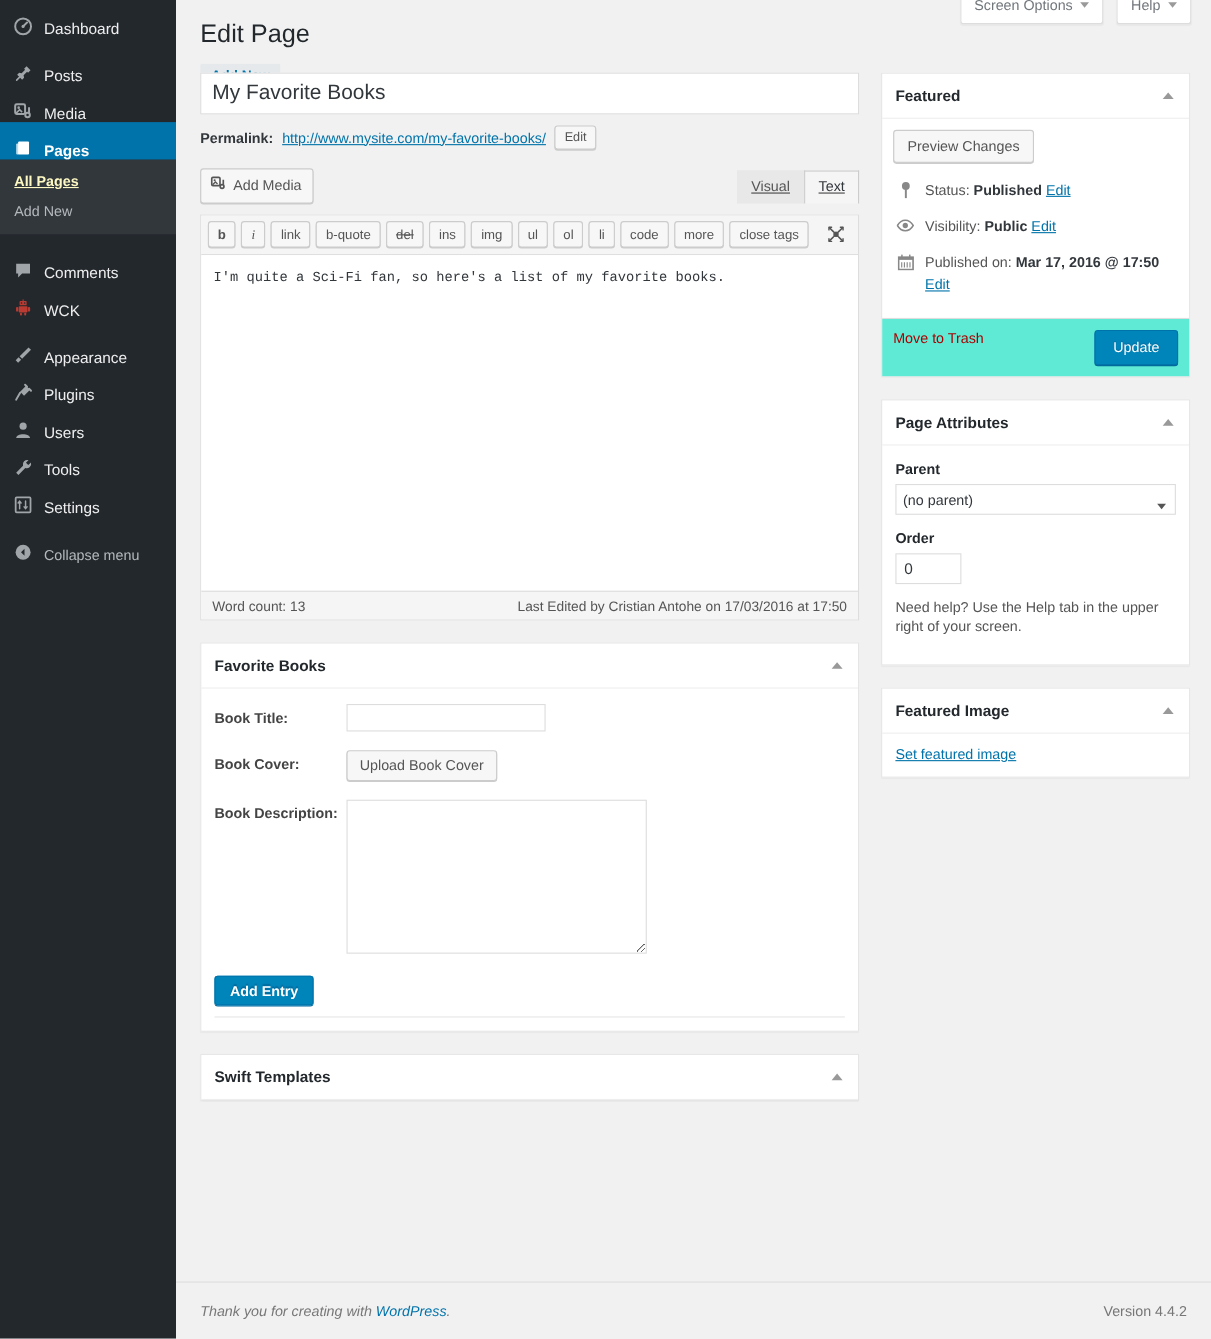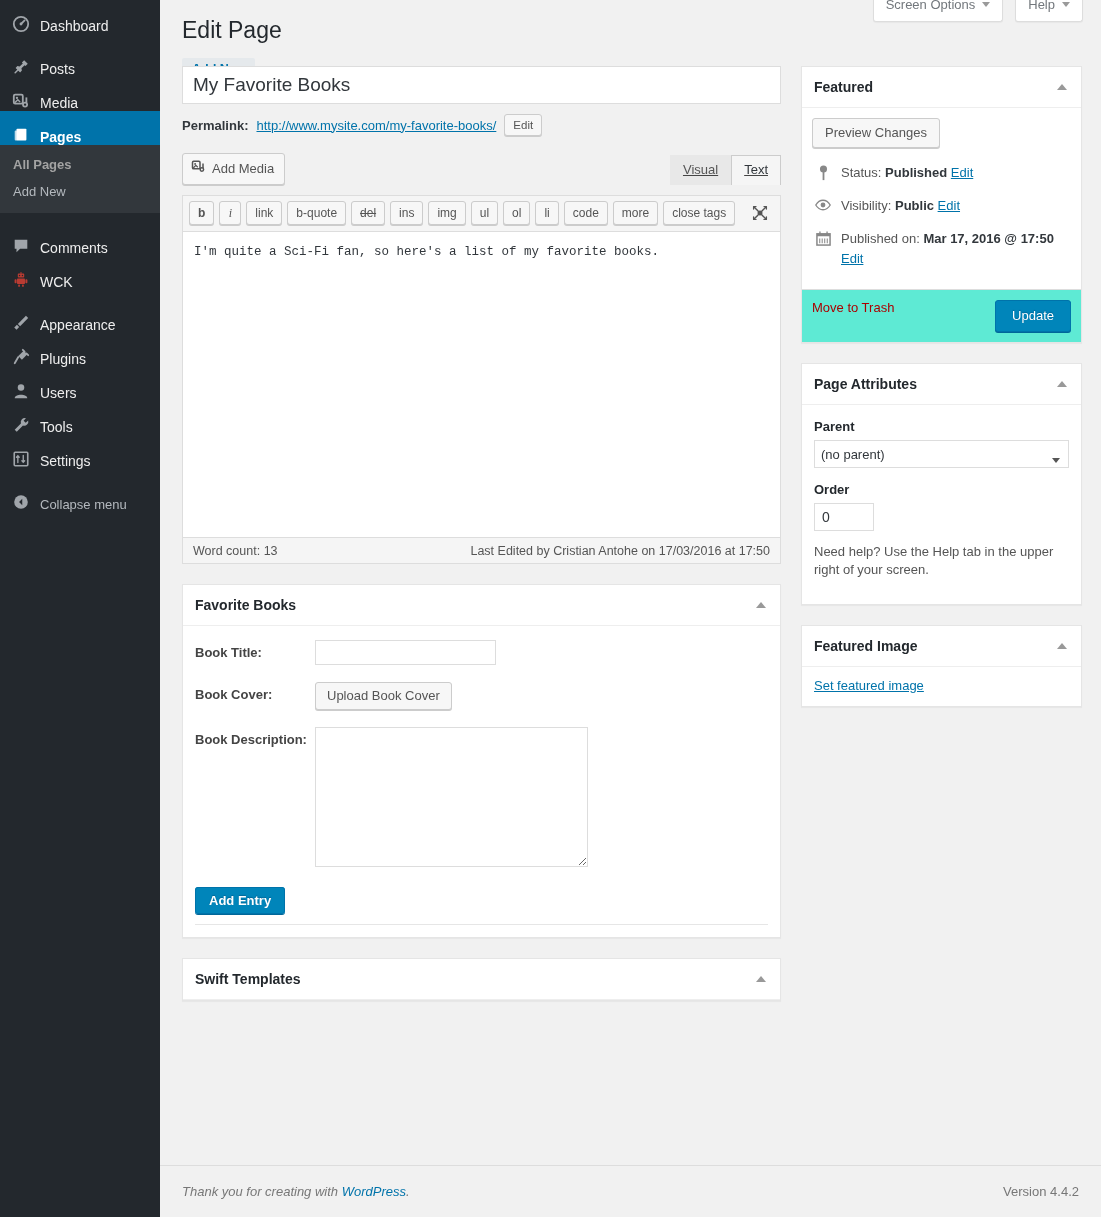--- a/index.html
+++ b/index.html
@@ -51,21 +51,21 @@
     border-right:8px solid #f1f1f1;
   }
   .submenu { background:#32373c; padding:6px 0 8px 0; }
   .submenu .sub-item {
     padding:5px 0 5px 13px;
     font-size:13px;
     color:#b4b9be;
     cursor:pointer;
     line-height:17px;
   }
-  .submenu .sub-item.current { color:#a3a3a3; font-weight:700; }
+  .submenu .sub-item.current { color:#fef9c3; font-weight:700;text-decoration:underline; }
   .menu-sep { height:9px; }
 
   
   #wpbody {
     position:absolute; left:160px; top:0;
     width:941px; height:1217px;
   }
 
   
   .screen-meta-links {

